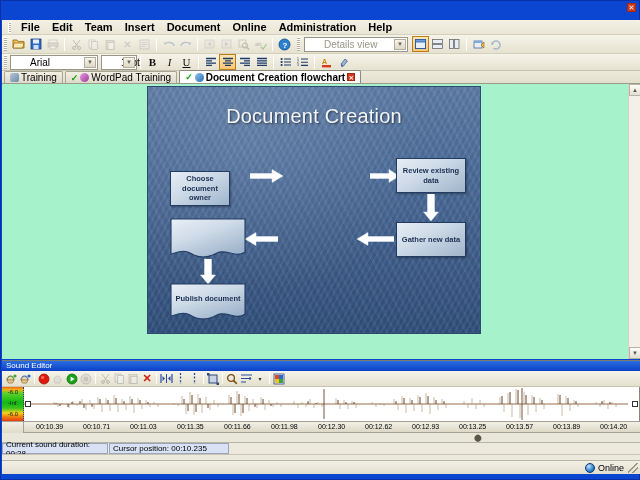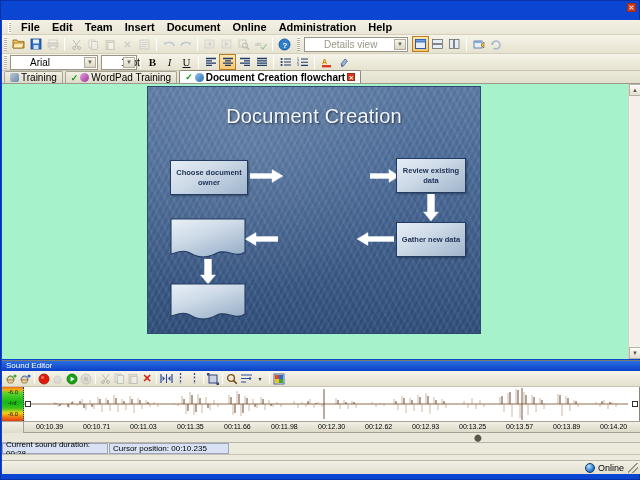--- a/index.html
+++ b/index.html
@@ -552,21 +552,21 @@
   <div id="content-area">
     <div id="vscroll">
       <div class="sbtn">▲</div>
       <div class="sbtn bottom">▼</div>
     </div>
   </div>
 
   <div id="flowchart-slide">
     <div id="flow-title">Document Creation</div>
 
-    <div class="node" style="left:22px; top:73px; width:78px; height:35px;text-align:center;">
+    <div class="node" style="left:22px; top:84px; width:60px; height:35px;text-align:center;">
       <span>Choose document owner</span>
     </div>
 
     <div class="arrow" style="left:102px; top:82px;">
       <svg width="34" height="14" viewBox="0 0 34 14">
         <path d="M0 4.5h22v-4l11 6.5-11 6.5v-4H0z" fill="#ffffff" stroke="#e8eef8" stroke-width=".5"></path>
       </svg>
     </div>
 
 
@@ -626,20 +626,21 @@
       <svg width="76" height="40" viewBox="0 0 76 40">
         <defs>
           <linearGradient id="dcg3" x1="0" y1="0" x2="0.7" y2="1">
             <stop offset="0%" stop-color="#e9f0f7"></stop>
               <stop offset="45%" stop-color="#cfdbe8"></stop>
               <stop offset="100%" stop-color="#9fb5cc"></stop>
           </linearGradient>
         </defs>
         <path d="M1 1h74v30c-9 7-19-4-28 1s-19 5-27 0-18 2-19 1z" fill="url(#dcg3)" stroke="#233c63" stroke-width="1.1"></path>
       </svg>
+      <div class="doc-label" style="height:calc(100% - 8px);">Publish document</div>
     </div>
   </div>
 
   <div id="sound-editor">
     <div id="se-title">Sound Editor</div>
 
     <div id="se-toolbar">
       <div class="sbtn2">
         <svg width="12" height="12" viewBox="0 0 12 12">
             <path d="M2 7c0-2 1.5-4 3.5-4S9 5 9 7" stroke="#2a7a2a" stroke-width="1" fill="#e8d0a8"></path>

